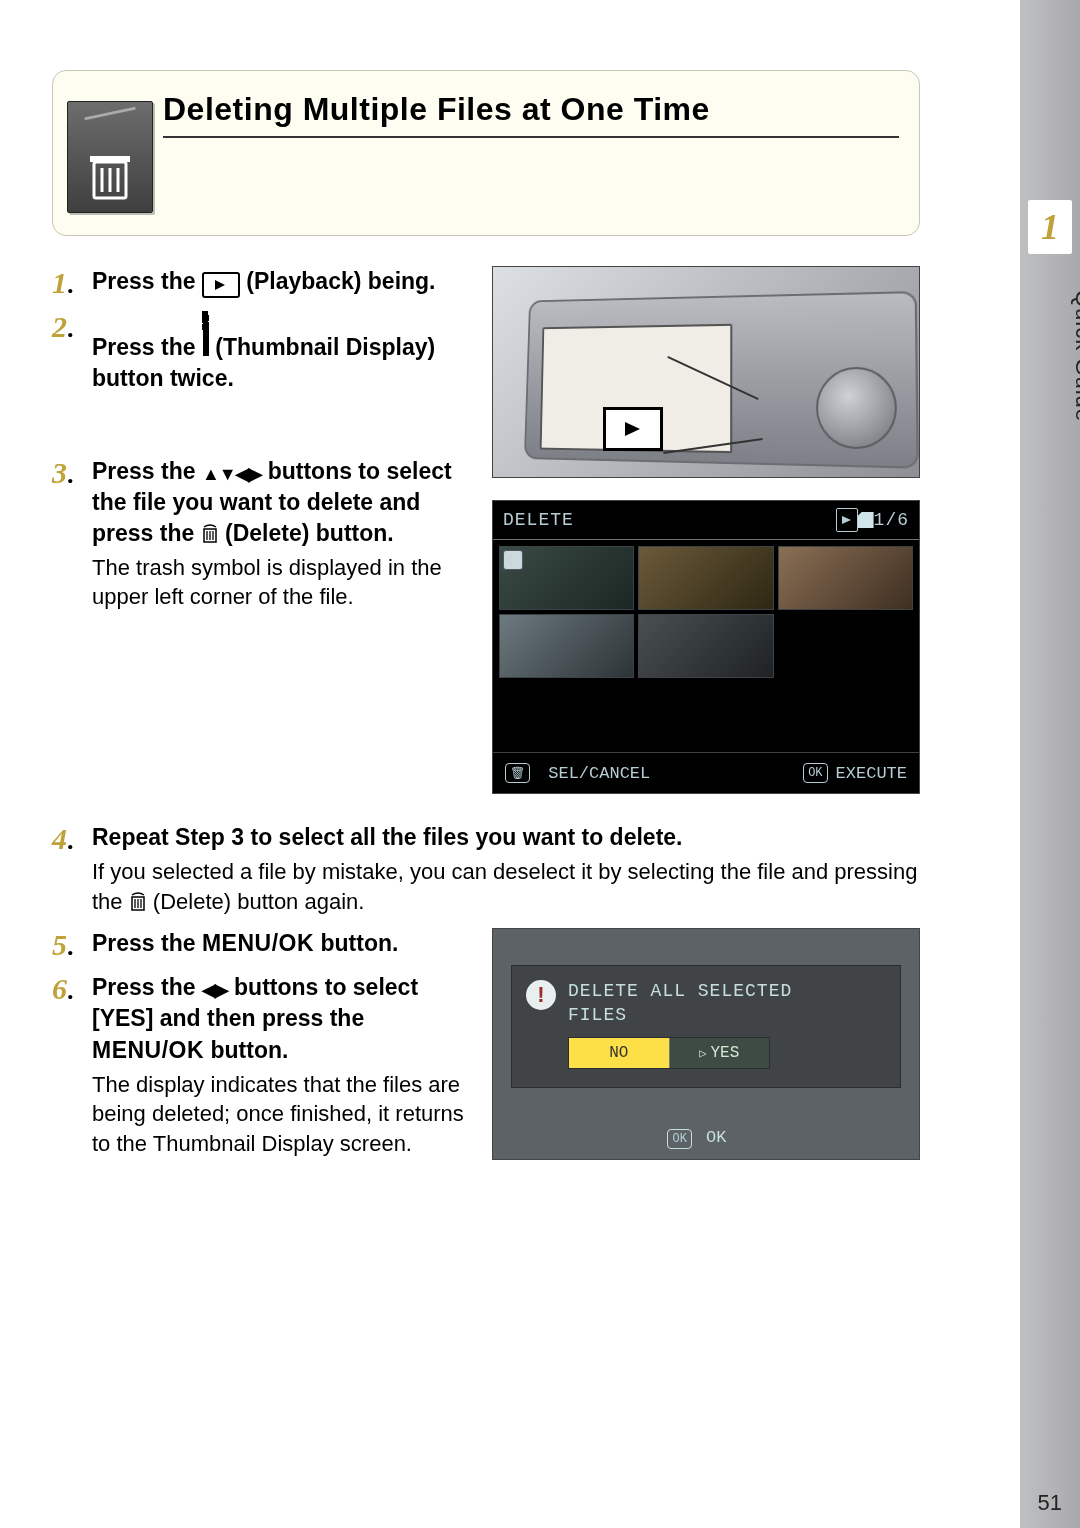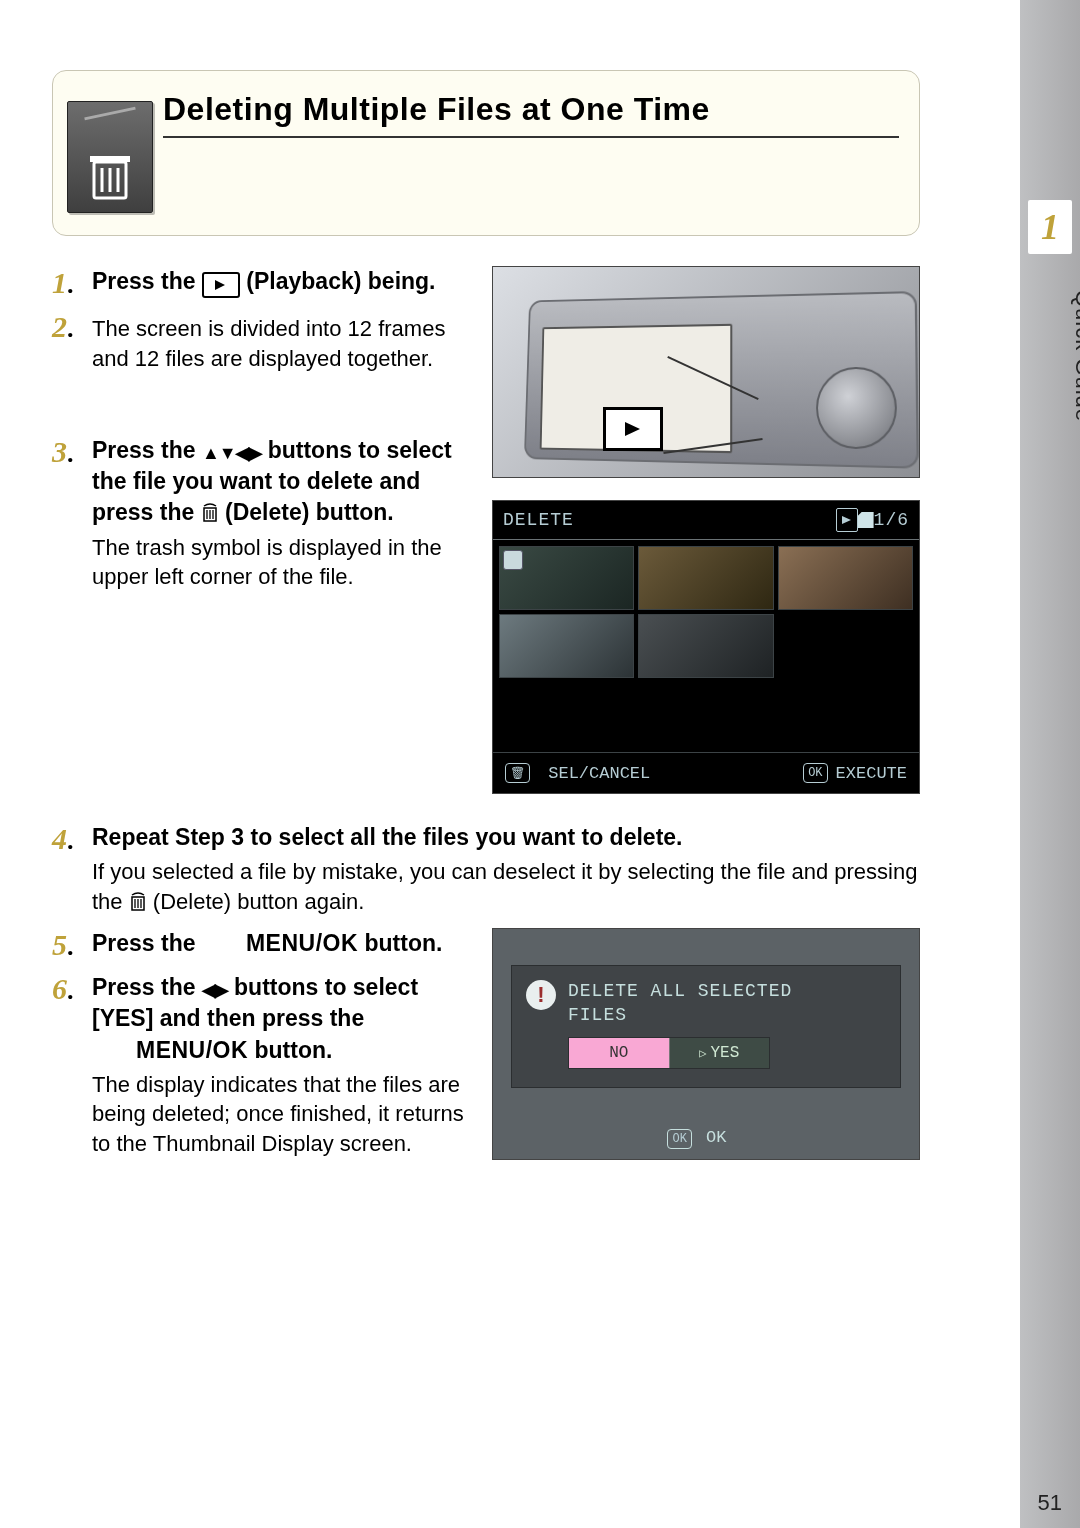--- a/index.html
+++ b/index.html
@@ -183,21 +183,20 @@
   .icon-grid .row { line-height: 6px; display:block;}
   .arrow-cluster {
     display: inline-block;
     font-size: 18px;
     letter-spacing: -1px;
     vertical-align: -1px;
   }
   .sans-caps {
     font-family: Arial, Helvetica, sans-serif;
     letter-spacing: 0.5px;
-    margin-left: 44px;
   }
   
   .fig {
     border: 1px solid #444;
   }
   .fig-camera {
     height: 210px;
     background: linear-gradient(135deg, #dcdfe4, #8d8f94);
     position: relative;
     overflow: hidden;
@@ -338,21 +337,21 @@
   .confirm-text {
     color: #c6dfde;
     font-family: "Courier New", monospace;
     font-size: 18px;
     line-height: 1.3;
     letter-spacing: 1px;
   }
   .confirm-options {
     margin-top: 10px;
     margin-left: 42px;
-    background: #f9a8d4;
+    background: #fde047;
     height: 30px;
     width: 200px;
     display: flex;
     border: 1px solid #2b2e30;
   }
   .confirm-options .opt {
     flex:1;
     display:flex;
     align-items:center;
     justify-content:center;
@@ -416,21 +415,29 @@
                   </svg>
               </span>
               <span> (Playback) being.</span>
             </div>
           </div>
         </div>
 
         <div class="step">
           <div class="step-num"><span>2</span><span class="dot">.</span></div>
           <div class="step-body">
-            <div class="step-desc">The screen is divided into 12 frames and 12 files are displayed together.</div>
+            <div class="step-title">
+              <span>Press the </span>
+              <span class="icon-grid">
+                <span class="row"><span></span><span></span><span></span></span>
+                <span class="row"><span></span><span></span><span></span></span>
+                <span class="row"><span></span><span></span><span></span></span>
+              </span>
+              <span> (Thumbnail Display) button twice.</span>
+            </div>
           </div>
         </div>
 
         <div style="height:50px"></div>
 
         <div class="step">
           <div class="step-num"><span>3</span><span class="dot">.</span></div>
           <div class="step-body">
             <div class="step-title">
               <span>Press the </span>

